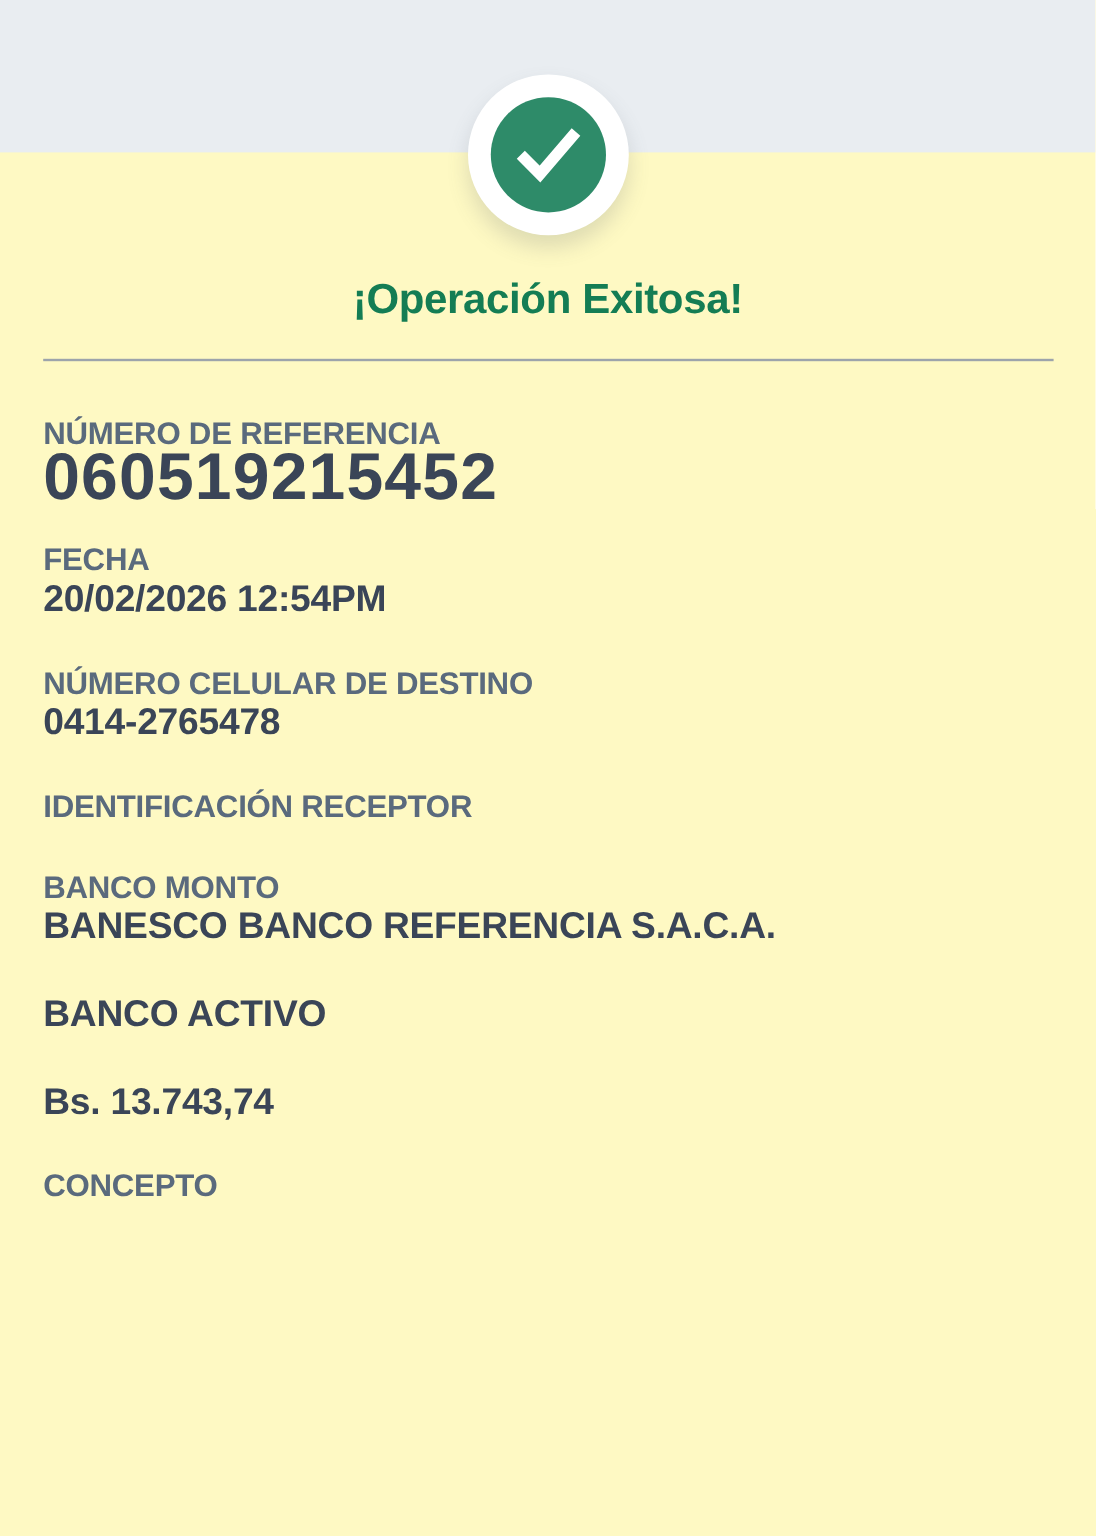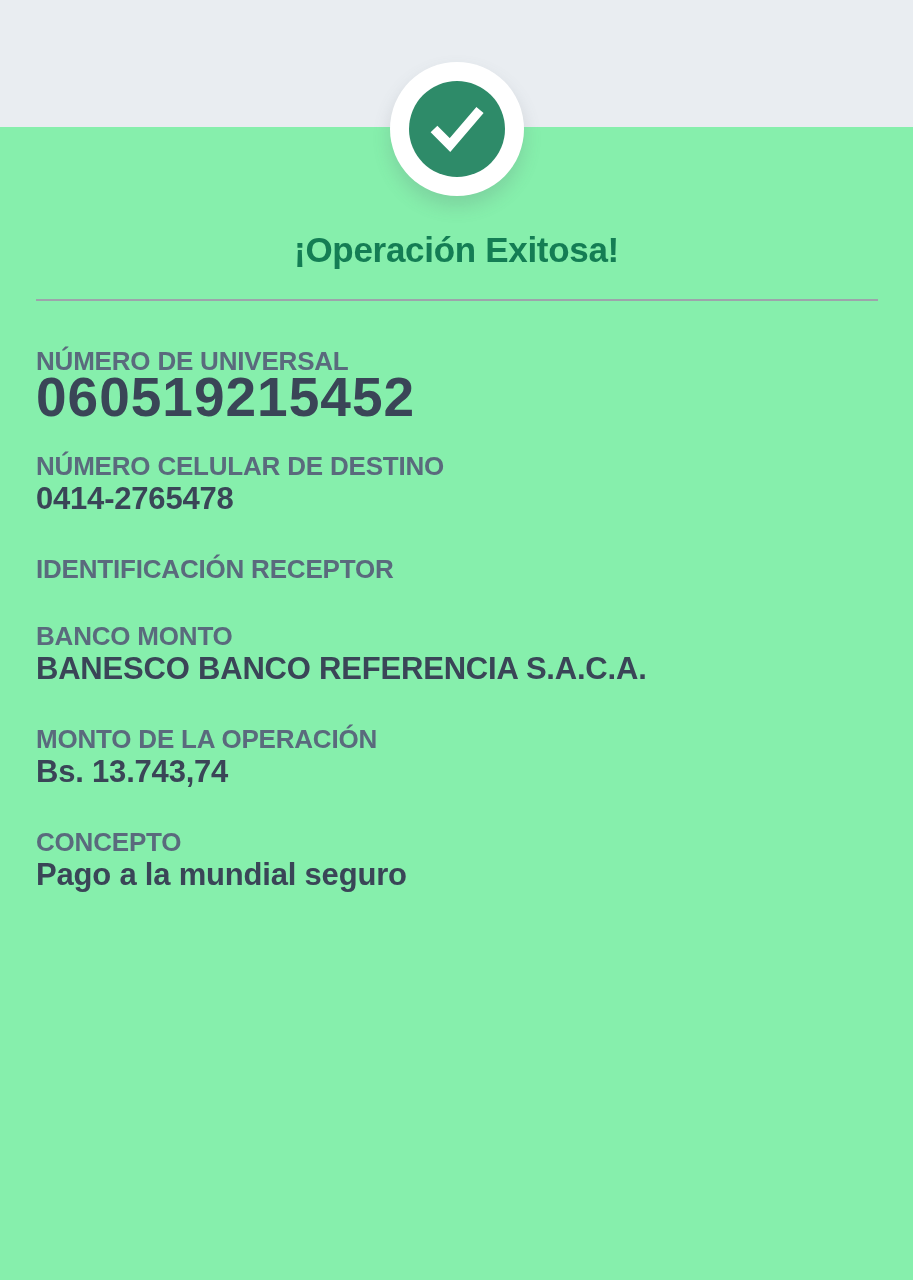--- a/index.html
+++ b/index.html
@@ -5,21 +5,21 @@
   html, body {
     margin: 0;
     padding: 0;
     background: #ffffff;
     font-family: "Liberation Sans", "DejaVu Sans", sans-serif;
   }
   .screen {
     position: relative;
     width: 913px;
     height: 1280px;
-    background: #86efac;
+    background: #fef9c3;
     overflow: hidden;
   }
   
   .hero {
     position: relative;
     width: 100%;
     height: 127px;
     background: #e9edf1;
   }
   
@@ -107,39 +107,42 @@
       </div>
     </div>
   </div>
 
   <h1 class="title">¡Operación Exitosa!</h1>
 
   <div class="divider"></div>
 
   <div class="fields" id="fields">
       <div class="field ref">
-      <div class="field-label">NÚMERO DE UNIVERSAL</div>
+      <div class="field-label">NÚMERO DE REFERENCIA</div>
       <div class="field-value">060519215452</div>
+    </div>
+      <div class="field">
+      <div class="field-label">FECHA</div>
+      <div class="field-value">20/02/2026 12:54PM</div>
     </div>
       <div class="field">
       <div class="field-label">NÚMERO CELULAR DE DESTINO</div>
       <div class="field-value">0414-2765478</div>
     </div>
       <div class="field">
       <div class="field-label">IDENTIFICACIÓN RECEPTOR</div>
     </div>
       <div class="field">
       <div class="field-label">BANCO MONTO</div>
       <div class="field-value">BANESCO BANCO REFERENCIA S.A.C.A.</div>
     </div>
       <div class="field">
+      <div class="field-value">BANCO ACTIVO</div>
     </div>
       <div class="field">
-      <div class="field-label">MONTO DE LA OPERACIÓN</div>
       <div class="field-value">Bs. 13.743,74</div>
     </div>
       <div class="field">
       <div class="field-label">CONCEPTO</div>
-      <div class="field-value">Pago a la mundial seguro</div>
     </div>
     </div>
 
 </div>
 
 </body></html>

